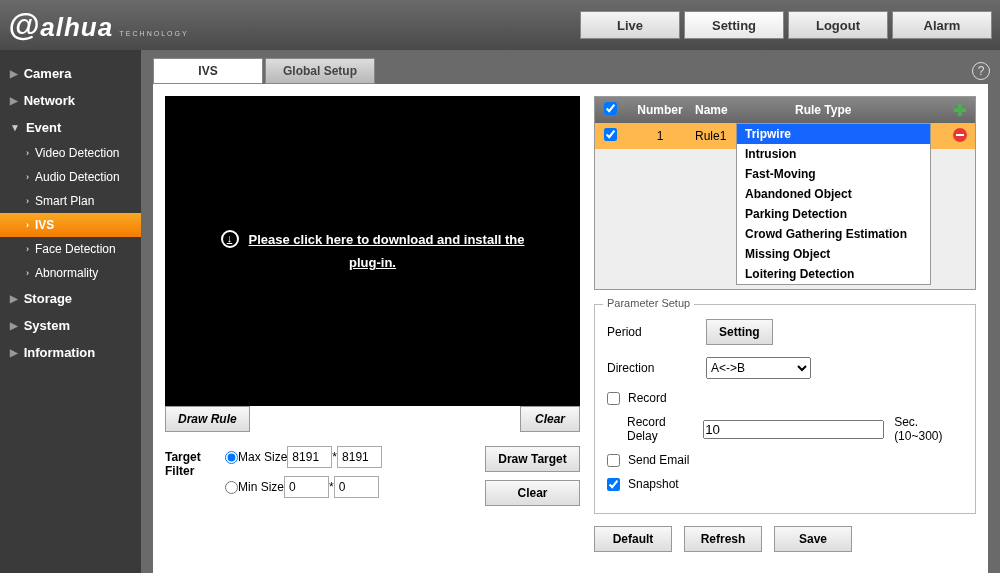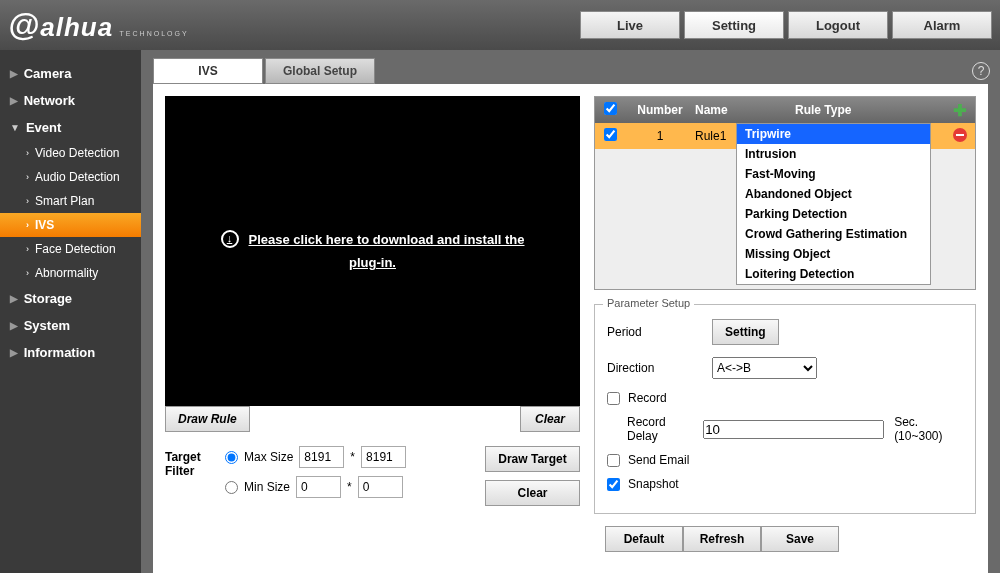--- a/index.html
+++ b/index.html
@@ -36,21 +36,21 @@
     .dl-icon { width: 18px; height: 18px; border: 2px solid #fff; border-radius: 50%; display: inline-flex; align-items: center; justify-content: center; font-size: 11px; margin-right: 10px; }
     .plugin-link { text-decoration: underline; font-size: 13px; font-weight: bold; text-align: center; line-height: 1.8; display: flex; flex-direction: column; align-items: center; }
     .plugin-row { display: flex; align-items: center; }
     
     .rule-row { display: flex; justify-content: space-between; margin-top: 0; font-style: italic; }
     .btn { padding: 5px 12px; background: linear-gradient(#f8f8f8,#ddd); border: 1px solid #999; font-size: 12px; font-weight: bold; cursor: pointer; min-width: 60px; text-align: center; }
     
     .filter-row { display: flex; margin-top: 14px; font-size: 12px; align-items: flex-start; }
     .filter-label { width: 60px; padding-top: 4px; font-weight: bold; }
     .filter-opts { flex: 1; }
-    .filter-opt { display: flex; align-items: center; margin-bottom: 8px; gap: 6px; }
+    .filter-opt { display: flex; align-items: center; margin-bottom: 8px; }
     .filter-opt input[type="text"] { width: 45px; height: 22px; border: 1px solid #aaa; padding: 0 4px; font-size: 12px; }
     .filter-actions { width: 95px; display: flex; flex-direction: column; gap: 8px; align-items: stretch; }
     .filter-actions .btn { width: 95px; }
     
     .right-col { flex: 1; display: flex; flex-direction: column; }
     .rules-table { border: 1px solid #999; }
     .rules-head { background: linear-gradient(#888,#666); color: #fff; display: flex; height: 26px; align-items: center; font-size: 12px; font-weight: bold; }
     .rules-row { display: flex; height: 26px; align-items: center; font-size: 12px; background: #ffb84d; position: relative; }
     .col-chk { width: 30px; text-align: center; }
     .col-num { width: 70px; text-align: center; }
@@ -62,27 +62,27 @@
     .del-icon::after { content: ""; position: absolute; left: 3px; right: 3px; top: 6px; height: 2px; background: #fff; }
     .type-select { width: 95px; height: 20px; font-size: 11px; font-weight: bold; border: 1px solid #666; }
     .rules-body { height: 140px; background: #eee; border-top: none; }
     
     .dropdown { position: absolute; left: 595px; top: 73px; width: 195px; background: #fff; border: 1px solid #999; z-index: 100; font-size: 12px; }
     .dd-item { padding: 3px 8px; font-weight: bold; cursor: pointer; }
     .dd-item.sel { background: #1565ff; color: #fff; }
     
     .param-box { border: 1px solid #bbb; margin-top: 14px; padding: 14px 12px 12px; position: relative; font-size: 12px; }
     .param-legend { position: absolute; top: -8px; left: 8px; background: #fff; padding: 0 4px; font-size: 11px; color: #555; }
-    .param-row { display: flex; align-items: center; margin-bottom: 12px; gap: 10px; }
+    .param-row { display: flex; align-items: center; margin-bottom: 12px; gap: 4px; }
     .param-label { width: 95px; }
     .param-row select { width: 105px; height: 22px; font-size: 12px; }
     .chk-row { display: flex; align-items: center; gap: 8px; margin-bottom: 10px; }
     .indent { margin-left: 20px; display: flex; align-items: center; gap: 10px; margin-bottom: 10px; }
     
-    .bottom-btns { display: flex; gap: 0; margin-top: 12px; justify-content: flex-start; margin-left: 11px; }
+    .bottom-btns { display: flex; gap: 12px; margin-top: 12px; justify-content: flex-start; }
     .bottom-btns .btn { min-width: 78px; }
   </style>
 </head>
 <body>
 
 <div class="topbar">
   <div>
     <span class="logo"><span class="at">@</span><span>alhua</span></span>
     <span class="logo-sub">TECHNOLOGY</span>
   </div>

